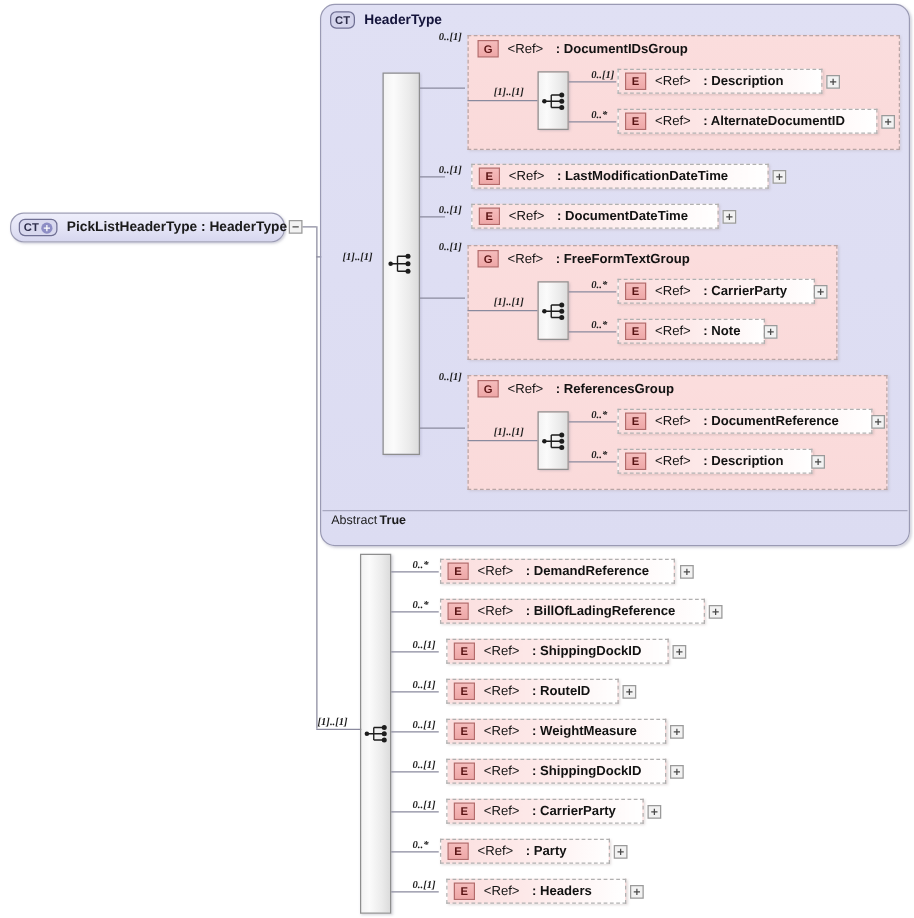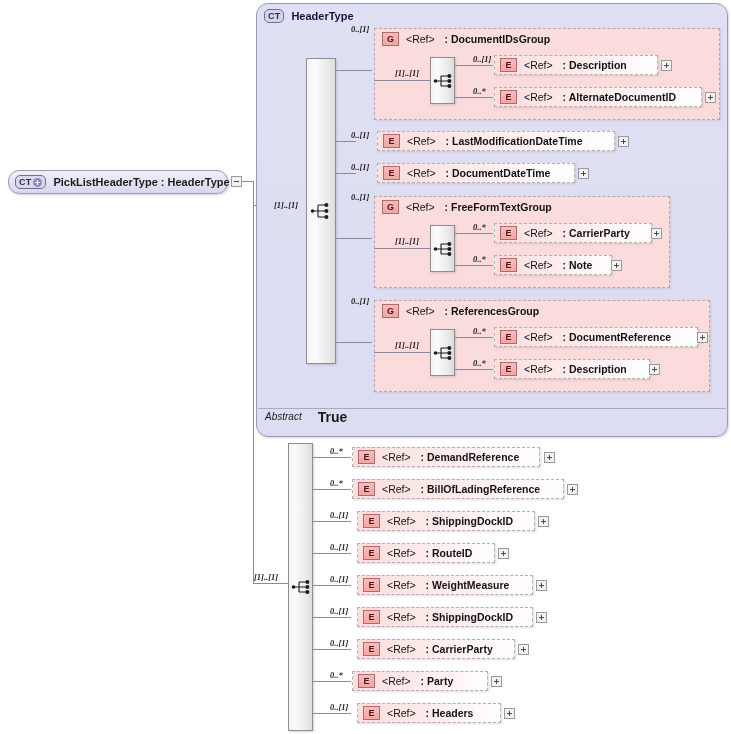--- a/index.html
+++ b/index.html
@@ -94,22 +94,22 @@
   }
   .ct-foot .rowline{
     border-top:1px solid #a8a8c0;
   }
   .abstract-row{
     display:flex;align-items:center;
     height:15px;
     padding-left:7px;
     font-size:10px;
   }
-  .abstract-row .k{font-style:italic;color:#1b1b1b;}
-  .abstract-row .v{font-weight:bold;color:#1b1b1b;margin-left:16px;font-size:14px;}
+  .abstract-row .k{color:#1b1b1b;}
+  .abstract-row .v{font-weight:bold;color:#1b1b1b;margin-left:2px;font-size:10px;}
   .annot-row{
     height:17px;
     padding-left:7px;
     font-size:9.5px;
     font-style:italic;
     color:#1b1b1b;
     display:flex;align-items:center;
     white-space:nowrap;
   }
 

